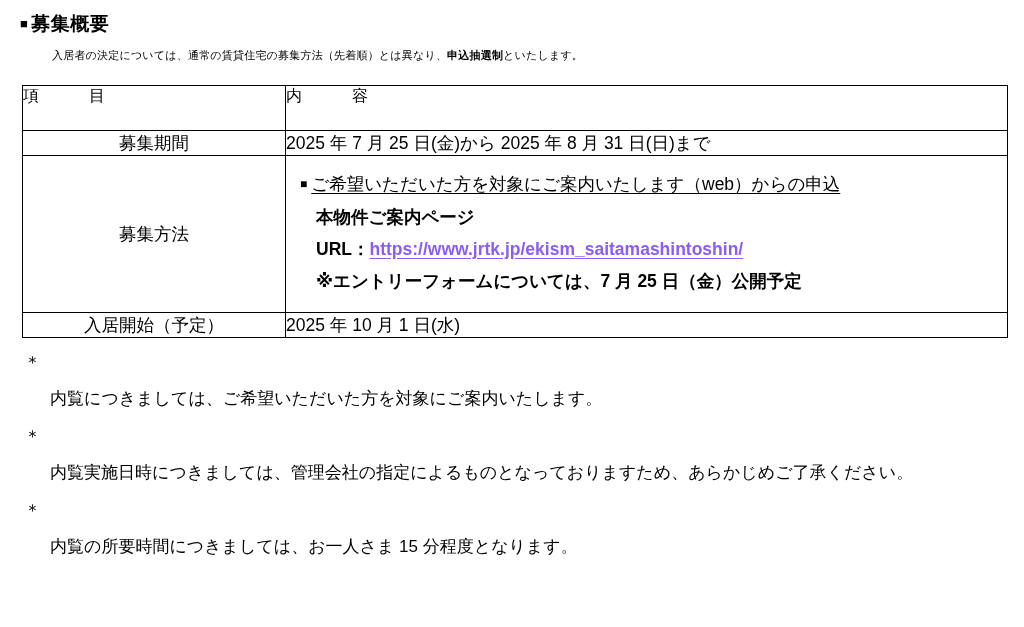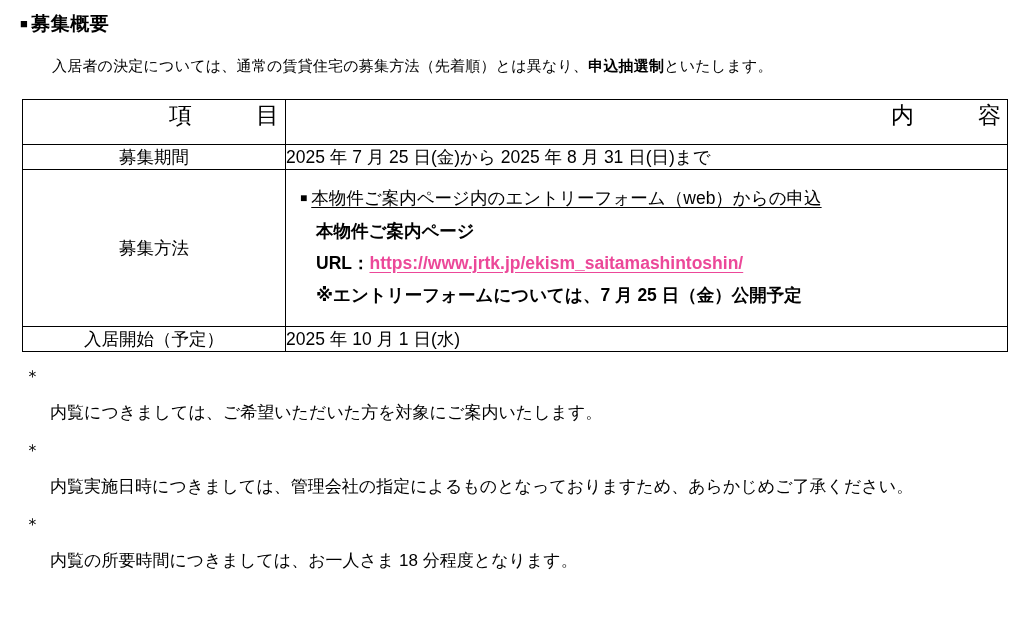--- a/index.html
+++ b/index.html
@@ -27,23 +27,23 @@
     line-height: 1.3;
     margin: 4px 0 0 2px;
     letter-spacing: 0.5px;
   }
   .section-heading .sq {
     font-size: 13px;
     vertical-align: 2px;
     margin-right: 3px;
   }
   .lead {
-    font-size: 15px;
+    font-size: 11px;
     line-height: 1.5;
-    margin: 18px 0 0 34px;
+    margin: 10px 0 0 34px;
     letter-spacing: 0.2px;
   }
   .lead b {
     font-weight: bold;
   }
   table.main {
     border-collapse: collapse;
     width: 986px;
     margin: 22px 0 0 4px;
     table-layout: fixed;
@@ -53,23 +53,23 @@
     font-size: 17.5px;
     padding: 0;
     vertical-align: middle;
   }
   td.col-item {
     width: 262px;
     text-align: center;
   }
   .hdr-cell {
     height: 44px;
-    text-align: right;
+    text-align: left;
     letter-spacing: 6px;
-    font-size: 23px;
+    font-size: 16px;
   }
   .cell-center {
     text-align: center;
     padding: 10px 6px;
   }
   .cell-left {
     text-align: left;
     padding: 10px 14px;
     margin-top: 21px;
   }
@@ -88,21 +88,21 @@
   .underline {
     text-decoration: underline;
     text-underline-offset: 3px;
   }
   .method-indent {
     padding-left: 16px;
     font-size: 17.5px;
     font-weight: bold;
   }
   a.url {
-    color: #ec4899;
+    color: #8b5cf6;
     text-decoration: underline;
     text-underline-offset: 3px;
     word-break: break-all;
   }
   .notes {
     margin: 12px 0 0 6px;
   }
   .note {
     font-size: 17px;
     line-height: 1.55;
@@ -147,21 +147,21 @@
       <tr>
         <td class="col-item cell-center">募集期間</td>
         <td class="cell-left">2025 年 7 月 25 日(金)から 2025 年 8 月 31 日(日)まで</td>
       </tr>
 
       <tr>
         <td class="col-item cell-center">募集方法</td>
         <td>
           <div class="method-block">
             <div class="method-line1">
-              <span class="sq">■</span><span class="underline">本物件ご案内ページ内のエントリーフォーム（web）からの申込</span>
+              <span class="sq">■</span><span class="underline">ご希望いただいた方を対象にご案内いたします（web）からの申込</span>
             </div>
             <div class="method-indent">本物件ご案内ページ</div>
             <div class="method-indent">
               <span>URL：</span><a class="url" href="#">https://www.jrtk.jp/ekism_saitamashintoshin/</a>
             </div>
             <div class="method-indent">※エントリーフォームについては、7 月 25 日（金）公開予定</div>
           </div>
         </td>
       </tr>
 
@@ -178,17 +178,17 @@
     <div class="note">
       <span class="star">＊</span>
       <span class="note-text">内覧につきましては、ご希望いただいた方を対象にご案内いたします。</span>
     </div>
     <div class="note">
       <span class="star">＊</span>
       <span class="note-text">内覧実施日時につきましては、管理会社の指定によるものとなっておりますため、あらかじめご了承ください。</span>
     </div>
     <div class="note">
       <span class="star">＊</span>
-      <span class="note-text">内覧の所要時間につきましては、お一人さま 18 分程度となります。</span>
+      <span class="note-text">内覧の所要時間につきましては、お一人さま 15 分程度となります。</span>
     </div>
   </div>
 
 </div>
 
 </body></html>

